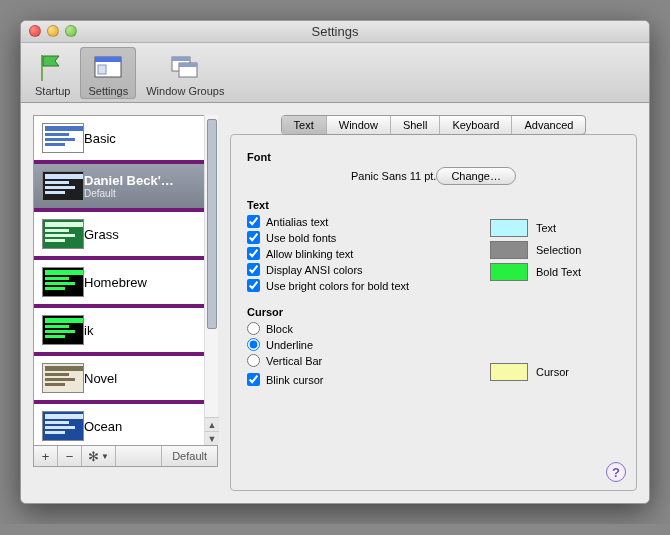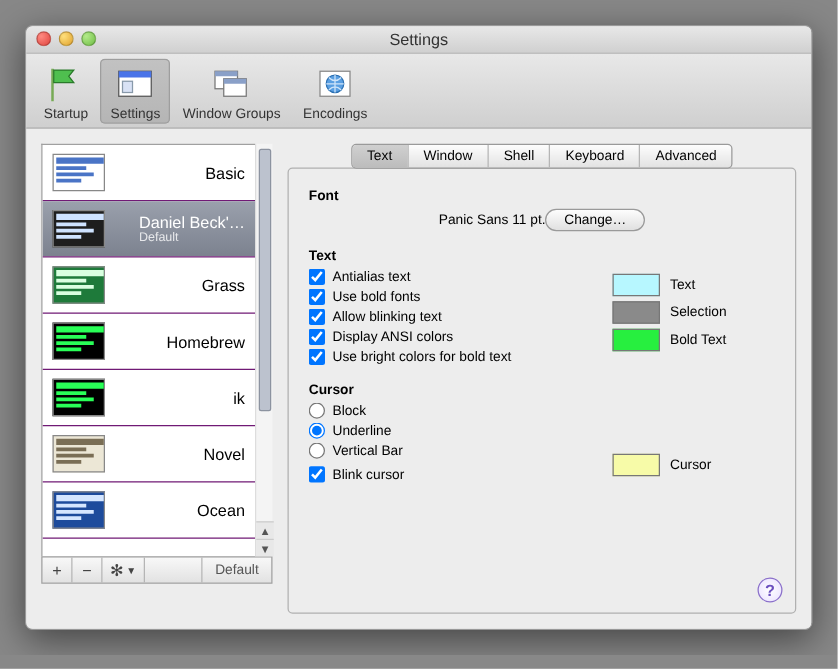--- a/index.html
+++ b/index.html
@@ -75,39 +75,38 @@
     flex: 1;
     background: #fff;
     border: 1px solid #a0a0a0;
     border-bottom: none;
     overflow-y: auto;
     height: 330px;
   }
   .profile {
     display: flex;
     align-items: center;
-    gap: 18px;
+    gap: 0;
     padding: 7px 8px;
-    border-bottom: 1px solid #701a75;
-    cursor: pointer;
-    justify-content: space-between;
+    border-bottom: 4px solid #701a75;
+    cursor: pointer;
   }
   .profile.selected {
     background: linear-gradient(#9aa0ac, #7c828f);
     color: #fff;
   }
   .profile .thumb {
     width: 42px; height: 30px;
     border: 1px solid #888;
     background: #fff;
     flex-shrink: 0;
   }
   .profile .pname { font-size: 13px; }
   .profile .psub { font-size: 10px; opacity: 0.8; }
-  .profile.selected .pname { color: #fff; font-weight: normal; }
+  .profile.selected .pname { color: #fff; font-weight: bold; }
 
   .list-footer {
     height: 22px;
     border: 1px solid #a0a0a0;
     background: linear-gradient(#f8f8f8,#e2e2e2);
     display: flex;
     align-items: center;
   }
   .lf-btn {
     width: 24px; height: 100%;
@@ -234,28 +233,20 @@
       <span>Settings</span>
     </div>
     <div class="tb-item">
       <svg class="tb-icon" viewBox="0 0 32 32">
           <rect x="3" y="6" width="18" height="14" fill="#fff" stroke="#777"></rect>
           <rect x="3" y="6" width="18" height="4" fill="#8aa0c8"></rect>
           <rect x="10" y="12" width="18" height="14" fill="#fff" stroke="#777"></rect>
           <rect x="10" y="12" width="18" height="4" fill="#8aa0c8"></rect>
         </svg>
       <span>Window Groups</span>
-    </div>
-    <div class="tb-item">
-      <svg class="tb-icon" viewBox="0 0 32 32">
-          <rect x="4" y="6" width="24" height="20" fill="#fff" stroke="#888"></rect>
-          <circle cx="16" cy="16" r="7" fill="#5a9fe2" stroke="#2a6fb2"></circle>
-          <path d="M9 16 H23 M16 9 V23 M11 11 Q16 16 21 11 M11 21 Q16 16 21 21" stroke="#cfe5fa" fill="none"></path>
-        </svg>
-      <span>Encodings</span>
     </div>
   </div>
 
   <div class="body">
 
     <div class="sidebar">
       <div class="list-wrap">
         <div class="profile-list" id="profile-list">
             <div class="profile">
               <div class="thumb" style="background: rgb(255, 255, 255);"><svg width="42" height="30">

